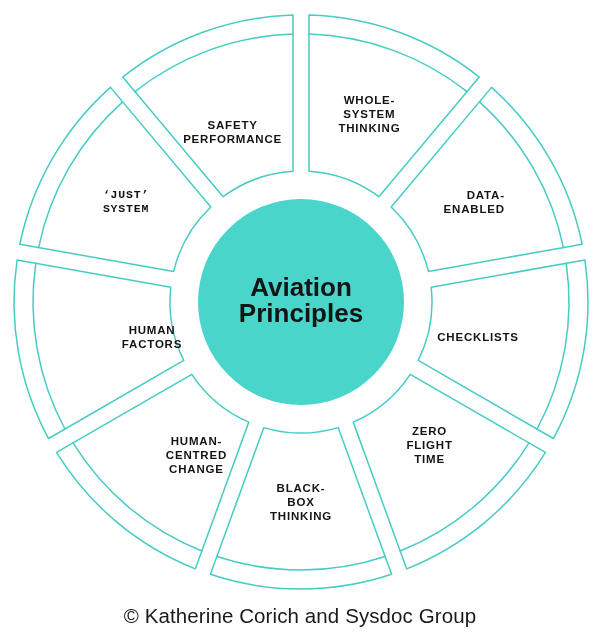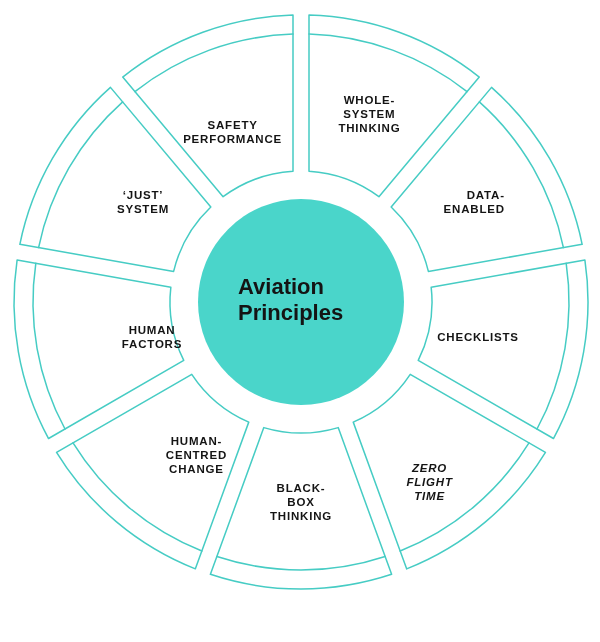--- a/index.html
+++ b/index.html
@@ -45,23 +45,23 @@
     line-height: 14px;
     letter-spacing: 0.8px;
     white-space: nowrap;
   }
   .center-title {
     position: absolute;
     left: 301px;
     top: 300px;
     width: 126px;
     transform: translate(-50%, -50%);
-    text-align: left;
+    text-align: center;
     color: var(--ink);
-    font-size: 22px;
+    font-size: 26px;
     font-weight: 700;
     line-height: 26px;
   }
   .copyright {
     position: absolute;
     left: 0;
     top: 604px;
     width: 600px;
     text-align: center;
     color: #1a1a1a;
@@ -104,44 +104,45 @@
         <div>SYSTEM</div>
         <div>THINKING</div>
       </div>
       <div class="seg-label" style="left: 474.21px; top: 202px; text-align: right;">
         <div>DATA-</div>
         <div>ENABLED</div>
       </div>
       <div class="seg-label" style="left: 478px; top: 336.73px;">
         <div>CHECKLISTS</div>
       </div>
-      <div class="seg-label" style="left: 429.56px; top: 482px; font-style: italic;">
+      <div class="seg-label" style="left: 429.56px; top: 445px;">
         <div>ZERO</div>
         <div>FLIGHT</div>
         <div>TIME</div>
       </div>
       <div class="seg-label" style="left: 301px; top: 502px;">
         <div>BLACK-</div>
         <div>BOX</div>
         <div>THINKING</div>
       </div>
       <div class="seg-label" style="left: 172.44px; top: 455.21px; margin-left: 24px;">
         <div>HUMAN-</div>
         <div>CENTRED</div>
         <div>CHANGE</div>
       </div>
       <div class="seg-label" style="left: 104.04px; top: 336.73px; margin-left: 48px;">
         <div>HUMAN</div>
         <div>FACTORS</div>
       </div>
-      <div class="seg-label" style="left: 143px; top: 202px;">
+      <div class="seg-label" style="left: 126px; top: 202px; font-family: Liberation Mono, monospace;">
         <div>‘JUST’</div>
         <div>SYSTEM</div>
       </div>
       <div class="seg-label" style="left: 232.6px; top: 132px;">
         <div>SAFETY</div>
         <div>PERFORMANCE</div>
       </div>
     </div>
 
   <div class="center-title">Aviation Principles</div>
 
+  <div class="copyright">© Katherine Corich and Sysdoc Group</div>
 </div>
 
 </body></html>

